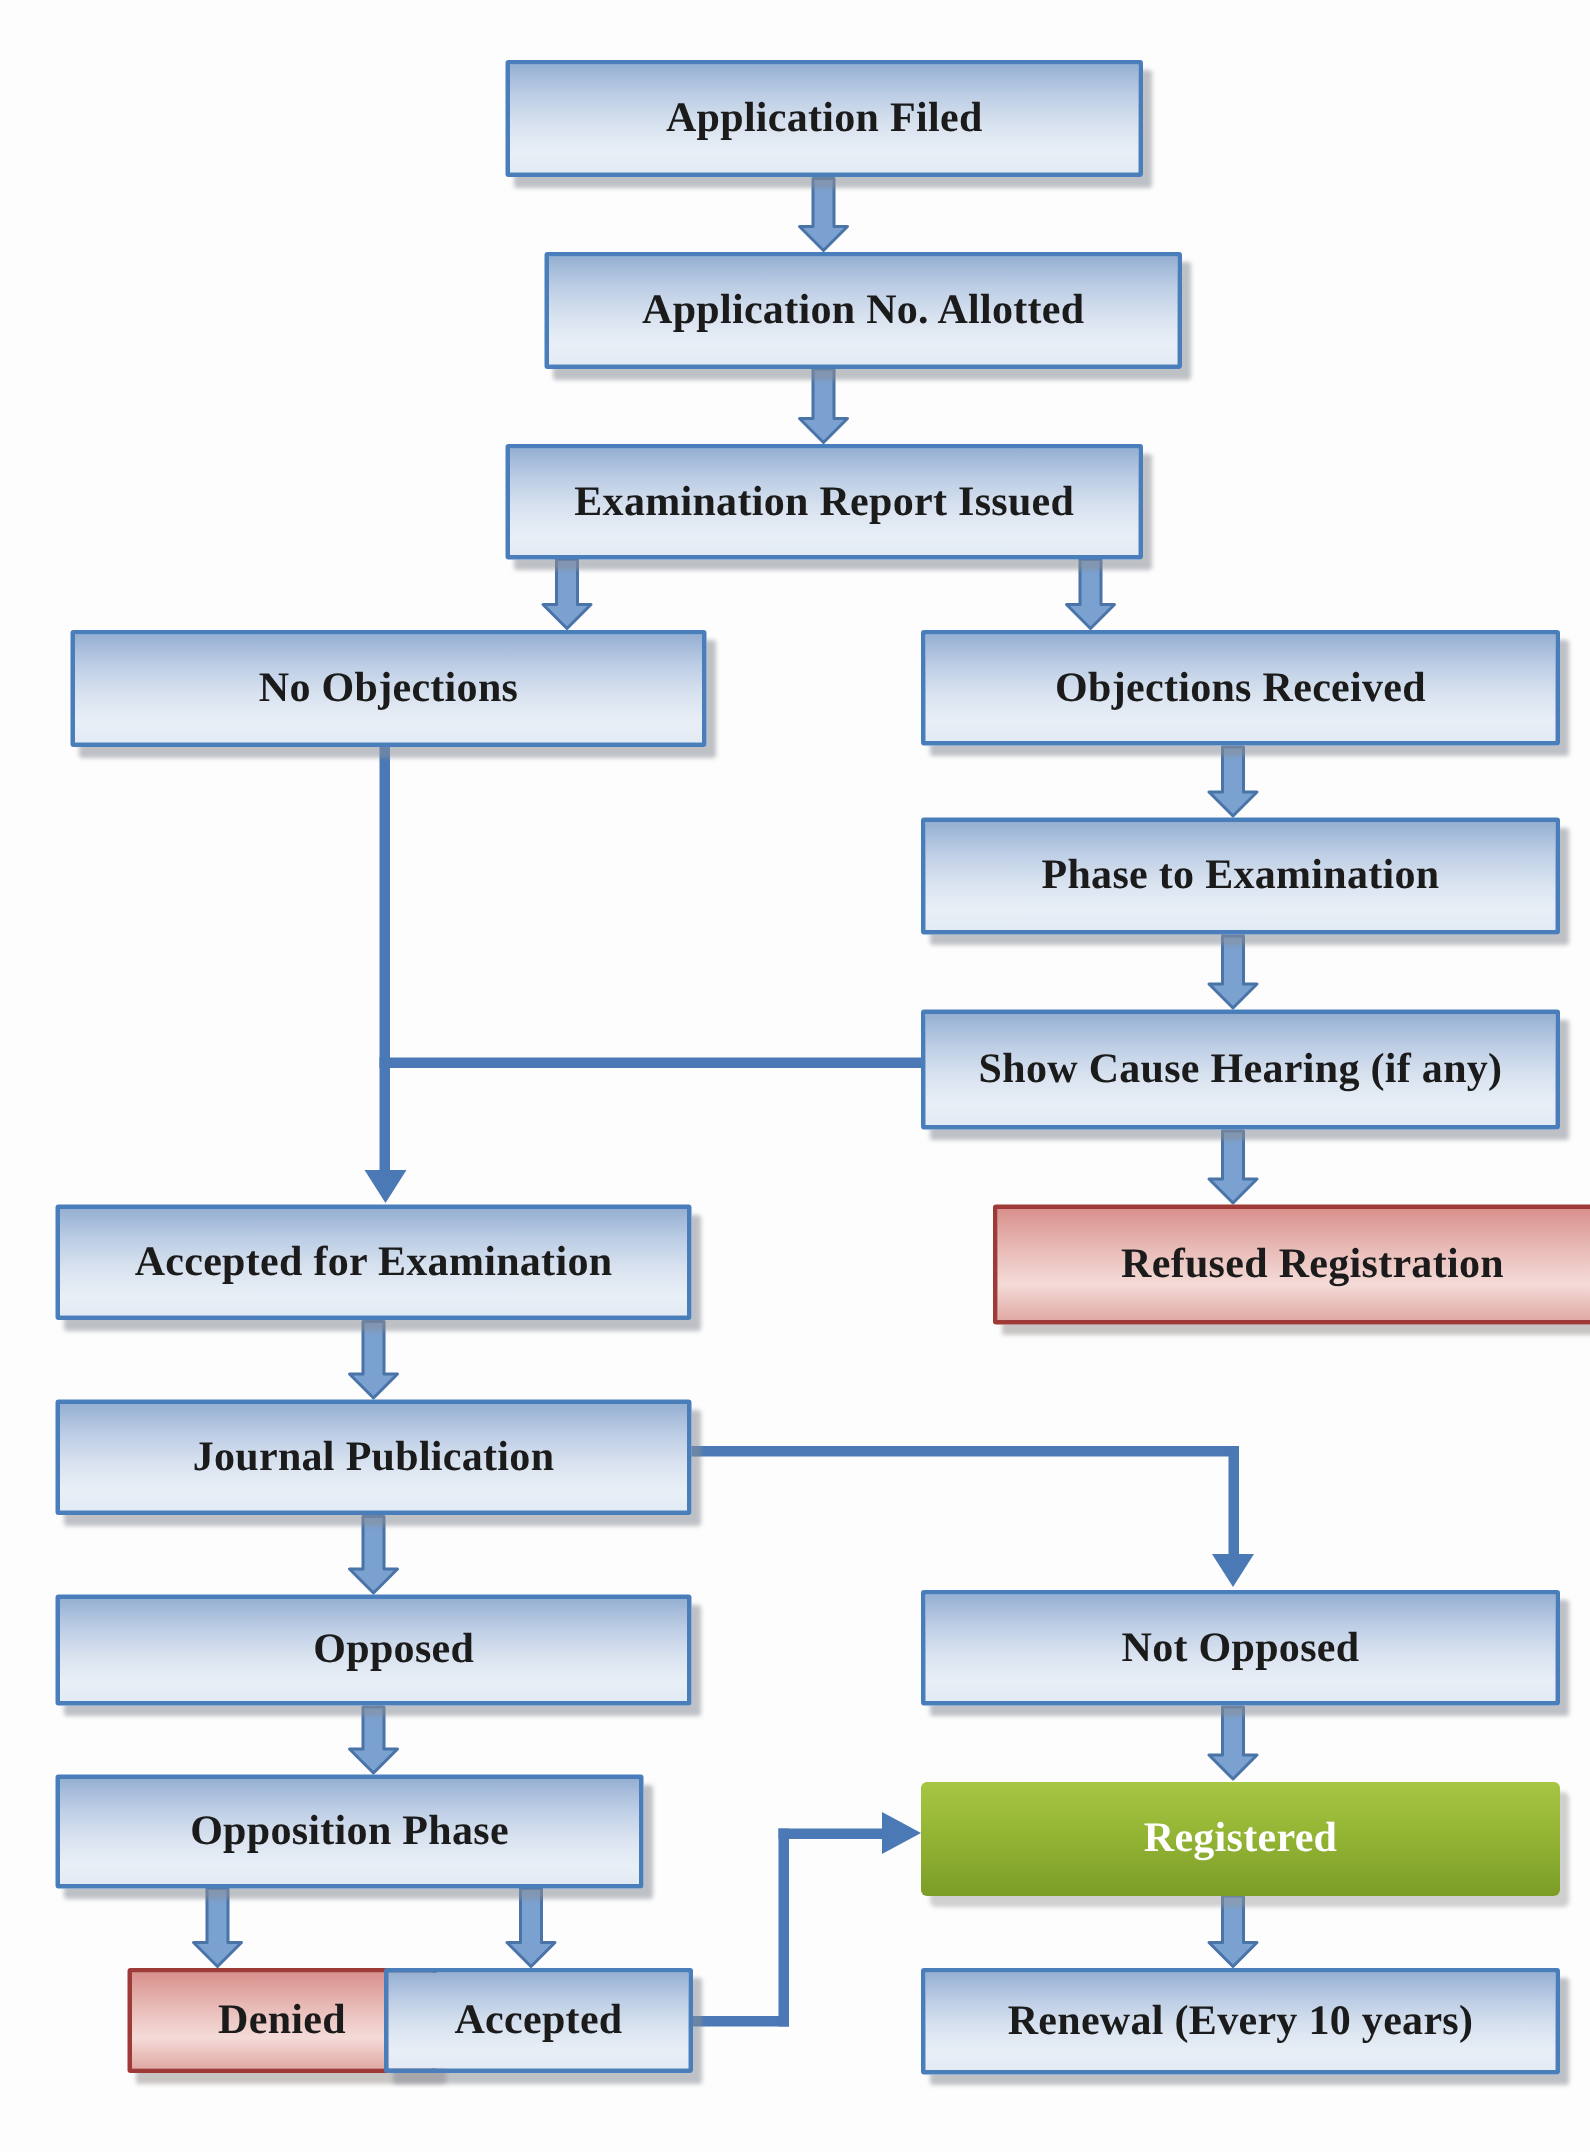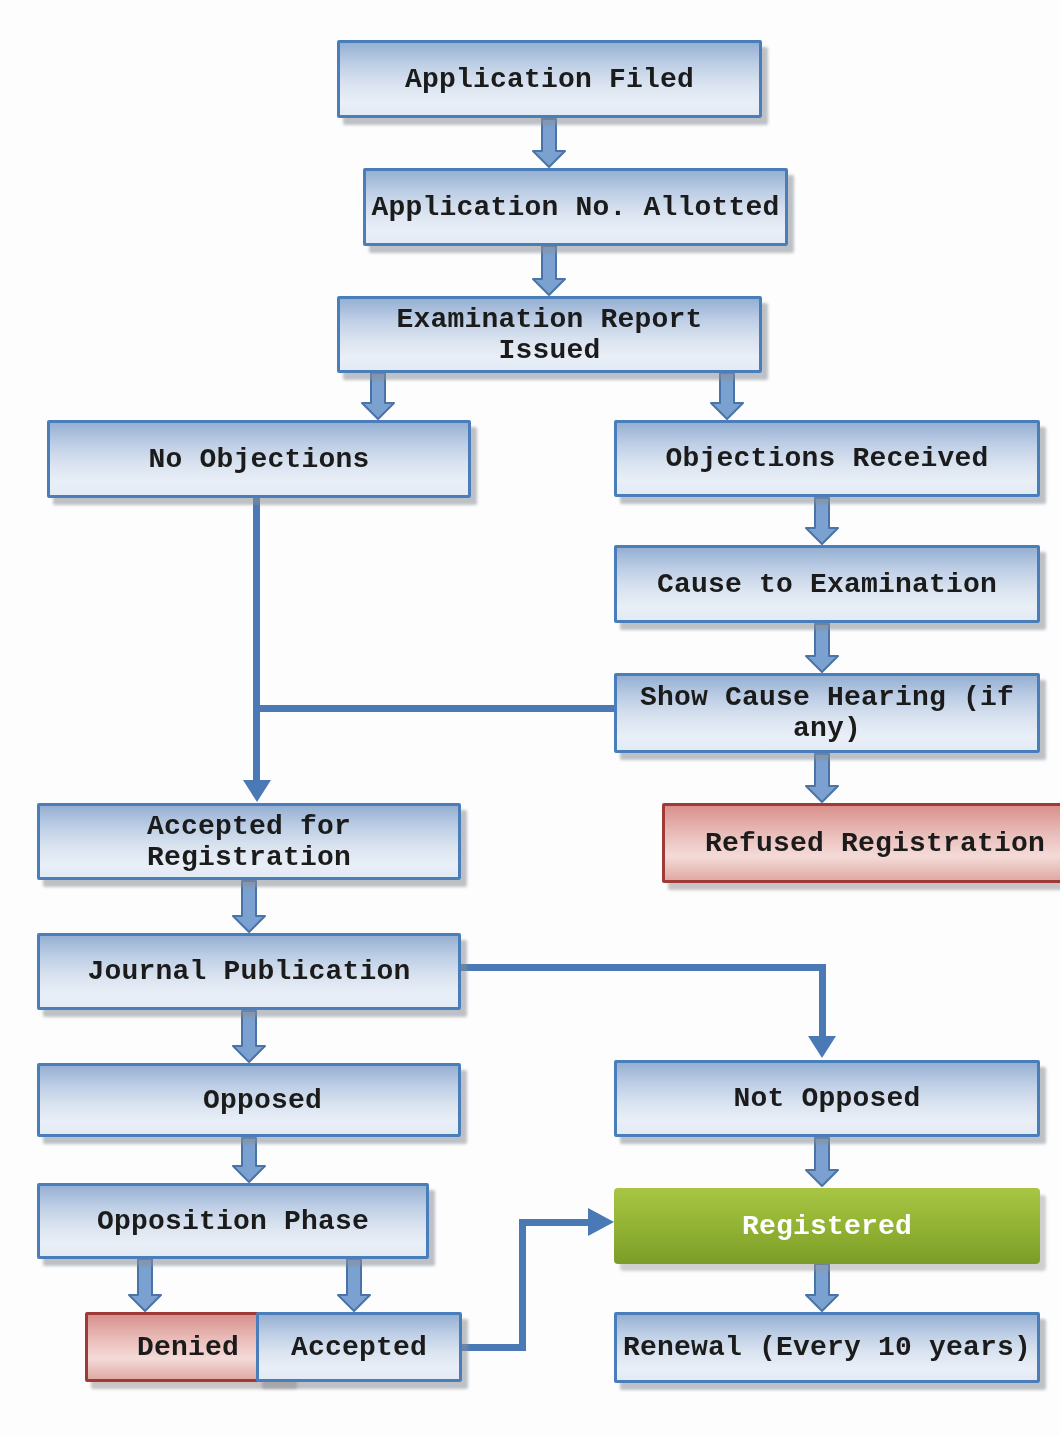--- a/index.html
+++ b/index.html
@@ -1,18 +1,18 @@
 <!DOCTYPE html>
 <html><head>
 <meta charset="utf-8">
 <style>
   html,body{margin:0;padding:0;background:#ffffff;}
   #canvas{
     position:relative;width:1060px;height:1435px;background:#fdfdfd;overflow:hidden;
-    font-family:Liberation Mono, monospace;
+    font-family:Liberation Serif, serif;
   }
   .node{
     position:absolute;box-sizing:border-box;display:flex;align-items:center;justify-content:center;
     text-align:center;font-weight:700;font-size:28px;color:#1b1b1b;letter-spacing:0.2px;
   }
   .node.blue{
     border:3px solid #4a7ebb;border-radius:2px;
     background:linear-gradient(180deg,#96b0d2 0%,#bccde5 28%,#d8e2ef 55%,#e9eff7 82%,#e2eaf4 100%);
     box-shadow:6px 7px 3px rgba(136,142,151,0.55);
   }
@@ -109,30 +109,30 @@
   <div class="node blue" style="left:337px;top:296px;width:425px;height:77px;">
     <span>Examination Report Issued</span>
   </div>
   <div class="node blue" style="left:47px;top:420px;width:424px;height:78px;align-items:center;">
     <span>No Objections</span>
   </div>
   <div class="node blue" style="left:614px;top:420px;width:426px;height:77px;">
     <span>Objections Received</span>
   </div>
   <div class="node blue" style="left:614px;top:545px;width:426px;height:78px;">
-    <span>Cause to Examination</span>
+    <span>Phase to Examination</span>
   </div>
   <div class="node blue" style="left:614px;top:673px;width:426px;height:80px;">
     <span>Show Cause Hearing (if any)</span>
   </div>
   <div class="node red" style="left:614px;top:803px;width:426px;height:80px;">
     <span>Refused Registration</span>
   </div>
   <div class="node blue" style="left:37px;top:803px;width:424px;height:77px;">
-    <span>Accepted for Registration</span>
+    <span>Accepted for Examination</span>
   </div>
   <div class="node blue" style="left:37px;top:933px;width:424px;height:77px;">
     <span>Journal Publication</span>
   </div>
   <div class="node blue" style="left:37px;top:1063px;width:424px;height:74px;padding-left:27px;">
     <span>Opposed</span>
   </div>
   <div class="node blue" style="left:614px;top:1060px;width:426px;height:77px;">
     <span>Not Opposed</span>
   </div>

